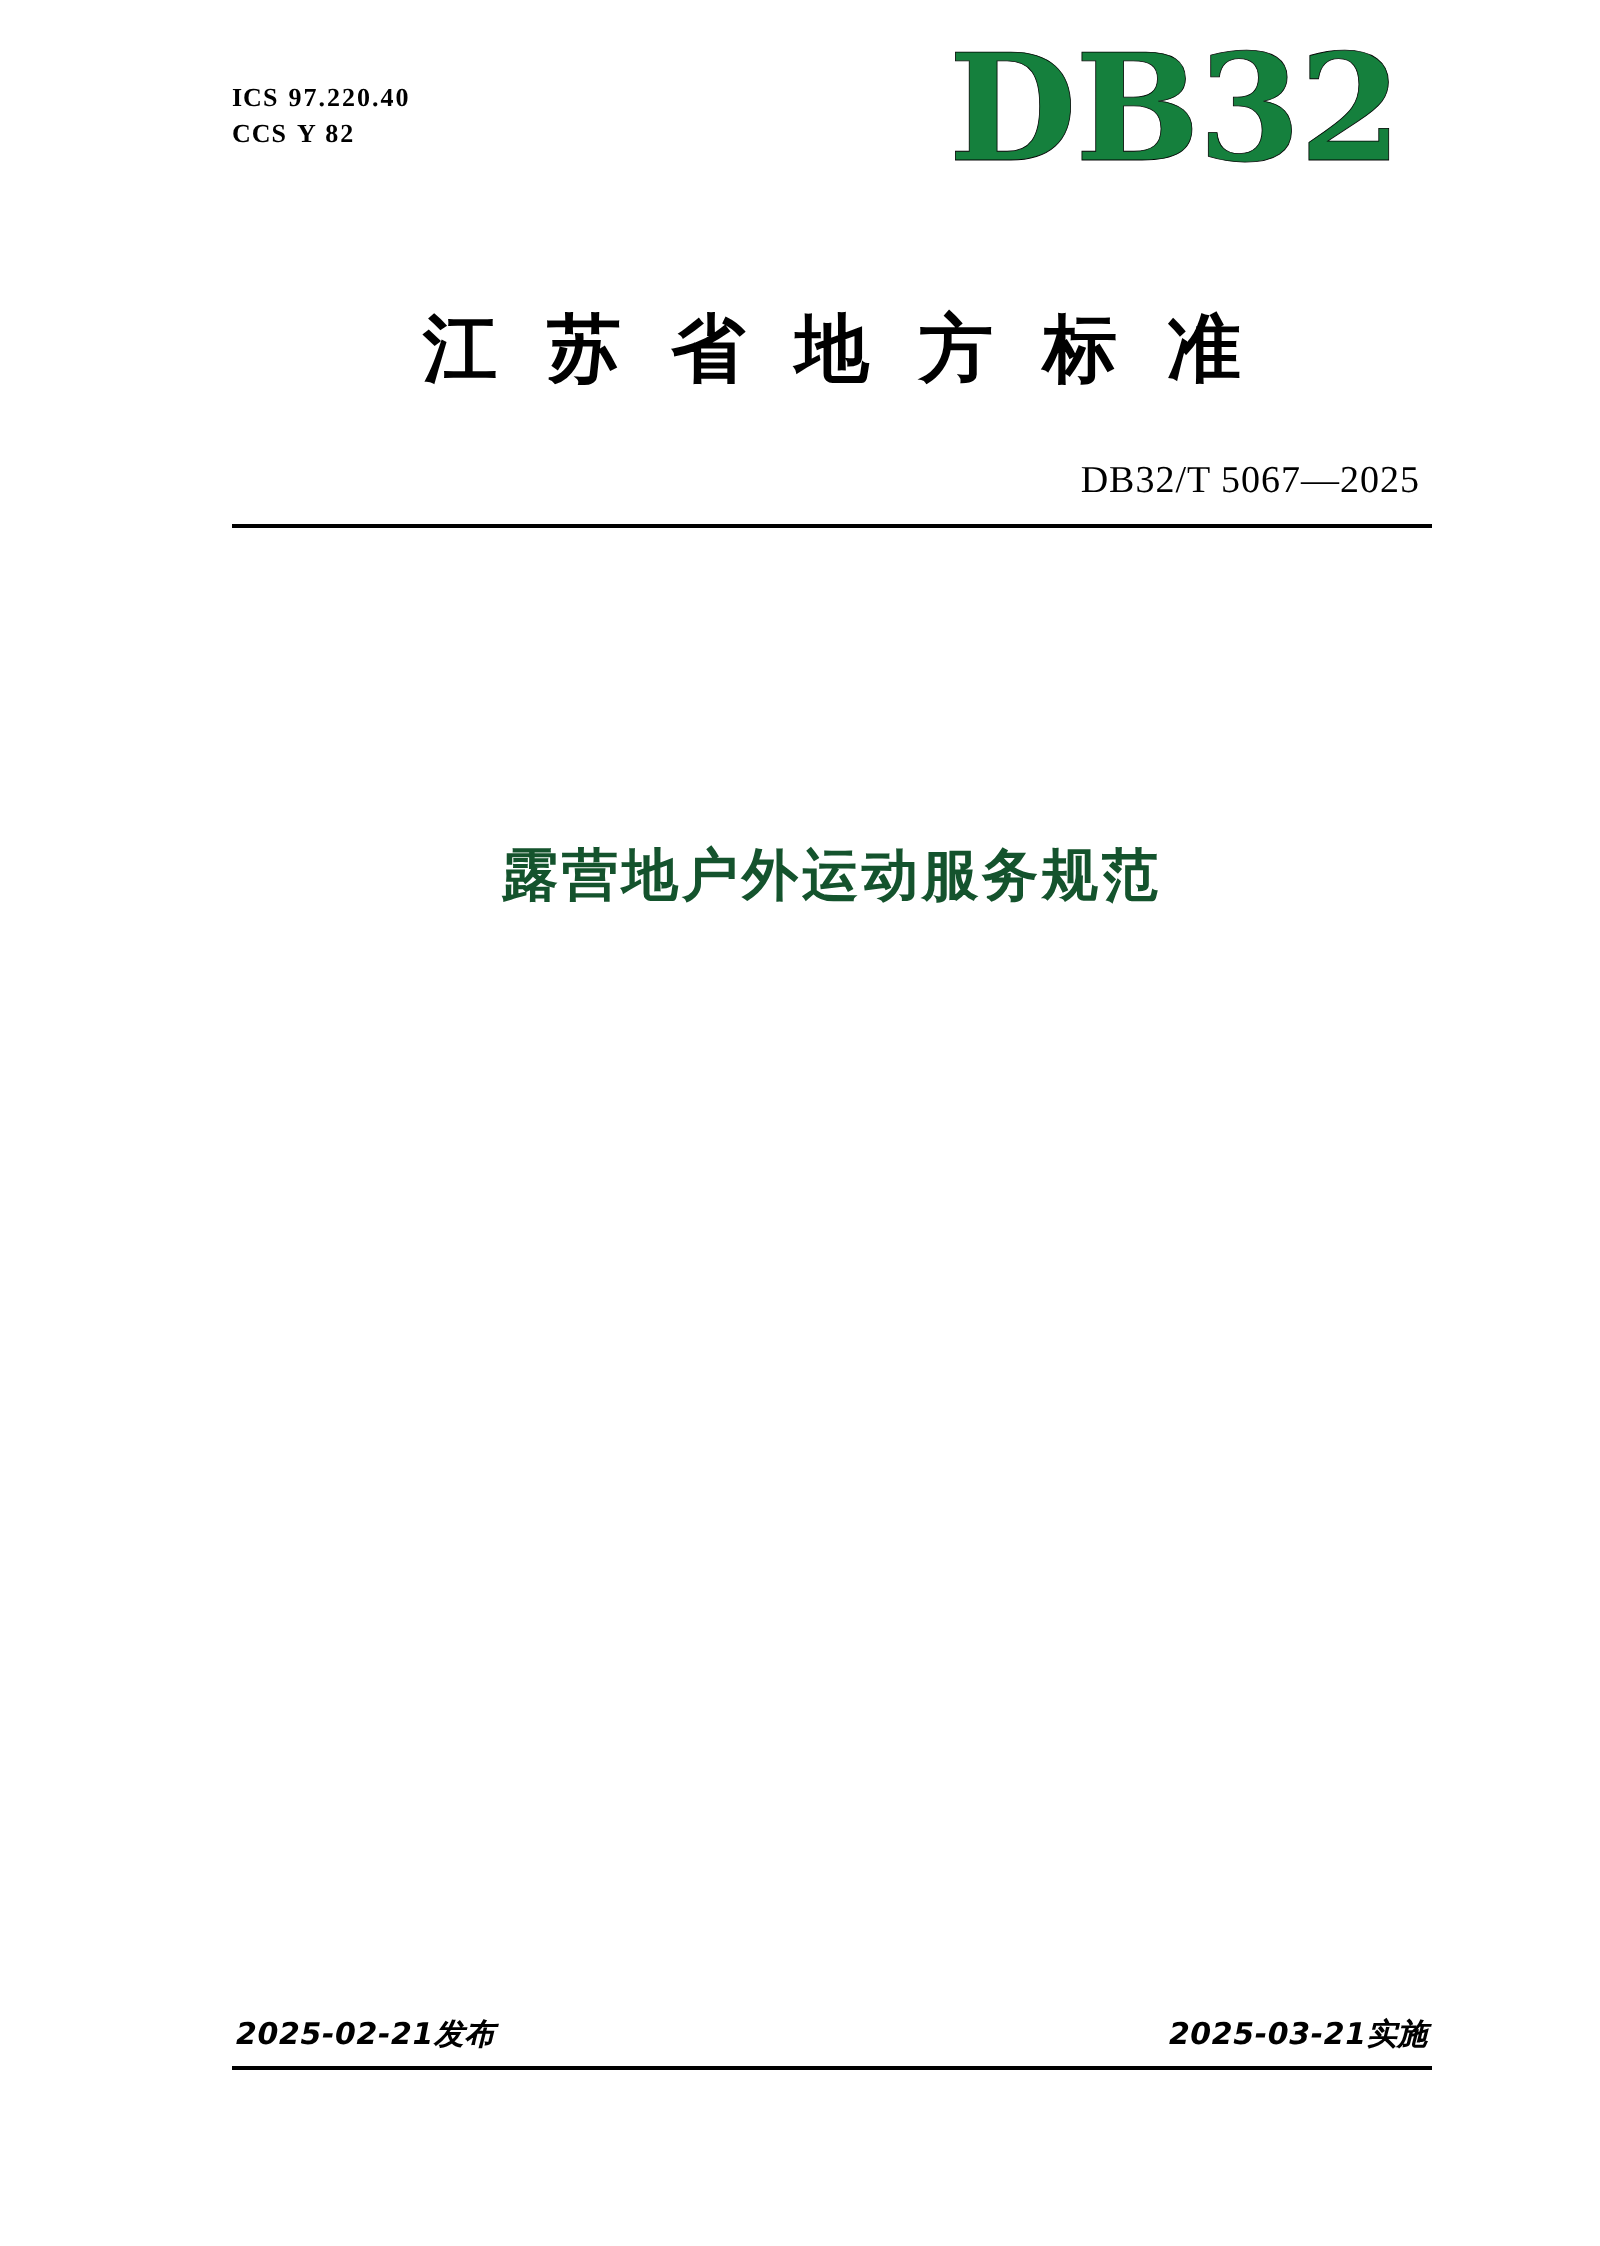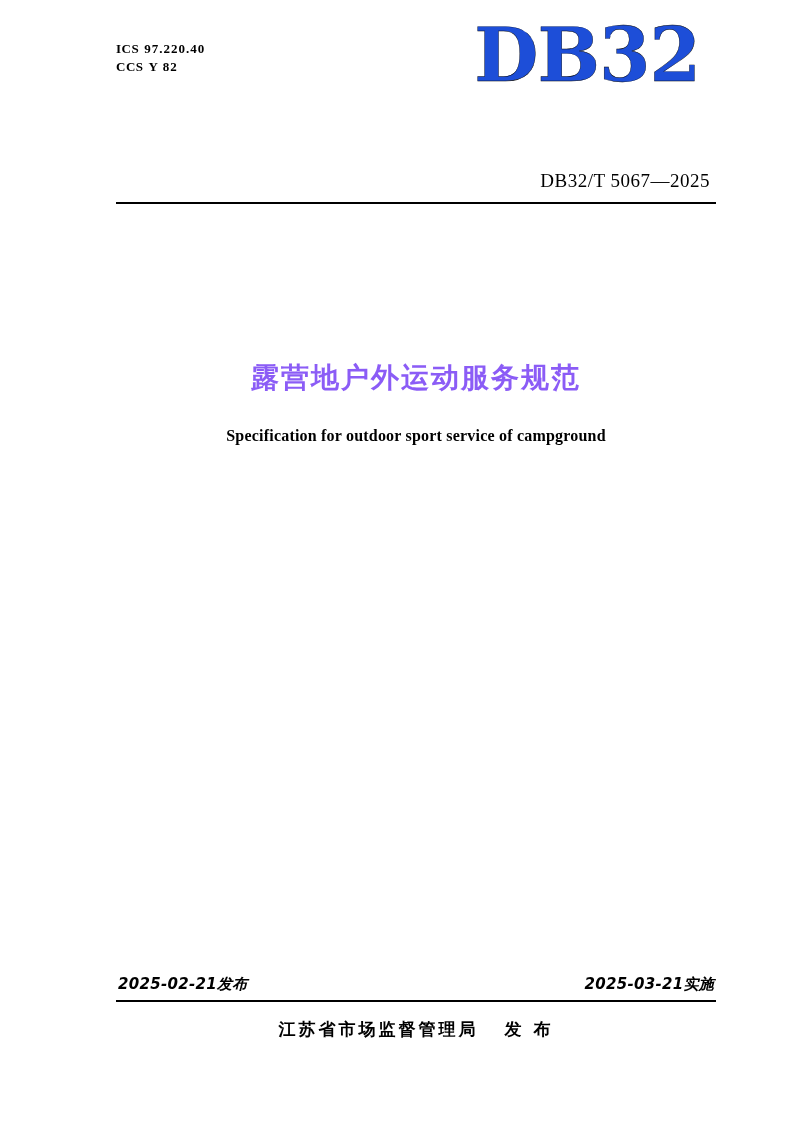--- a/index.html
+++ b/index.html
@@ -48,21 +48,21 @@
 
   .db32 {
     position: absolute;
     right: 16px;
     top: 14px;
     font-family: "DejaVu Serif", serif;
     font-weight: bold;
     font-size: 74px;
     line-height: 82px;
     letter-spacing: -1px;
-    color: #1d4ed8;
+    color: #15803d;
     -webkit-text-stroke: 0.4px #000;
   }
 
   
   .province-title {
     margin-top: 10px;
     font-family: "DejaVu Sans", sans-serif;
     font-weight: bold;
     font-size: 37px;
     letter-spacing: 25px;
@@ -92,21 +92,21 @@
   
   .title-zone {
     margin-top: 155px;
     text-align: center;
   }
   .doc-title-cn {
     font-family: "DejaVu Sans", sans-serif;
     font-weight: bold;
     font-size: 28px;
     letter-spacing: 2px;
-    color: #8b5cf6;
+    color: #14532d;
   }
   .doc-title-en {
     margin-top: 30px;
     font-family: "Liberation Serif", serif;
     font-weight: bold;
     font-size: 16px;
     letter-spacing: 0.2px;
   }
 
   
@@ -162,34 +162,33 @@
       <div class="ics-line">
         <span class="ics-label">ICS</span><span class="ics-value">97.220.40</span>
       </div>
       <div class="ics-line">
         <span class="ics-label">CCS</span><span class="ics-value">Y 82</span>
       </div>
     </div>
     <div class="db32">DB32</div>
   </div>
 
+  <div class="province-title">江苏省地方标准</div>
 
   <div class="std-number">DB32/T 5067—2025</div>
 
   <hr class="rule-top">
 
   <div class="title-zone">
     <div class="doc-title-cn">露营地户外运动服务规范</div>
-    <div class="doc-title-en">Specification for outdoor sport service of campground</div>
   </div>
 
   <div class="footer">
     <div class="dates">
       <span class="date-cn">2025-02-21发布</span>
       <span class="date-cn">2025-03-21实施</span>
     </div>
     <hr class="rule-bottom">
     <div class="issuers">
-      <span class="issuer-line"><span>江苏省市场监督管理局</span><span class="issuer-verb">发 布</span></span>
     </div>
   </div>
 
 </div>
 
 </body></html>

